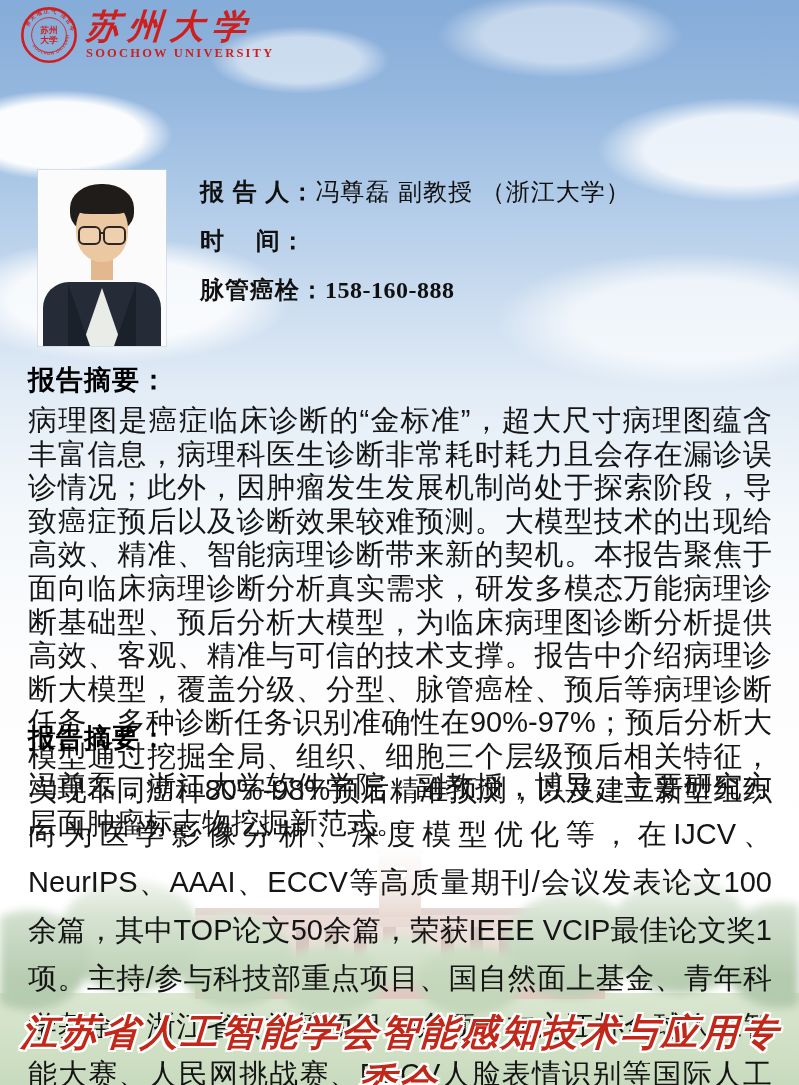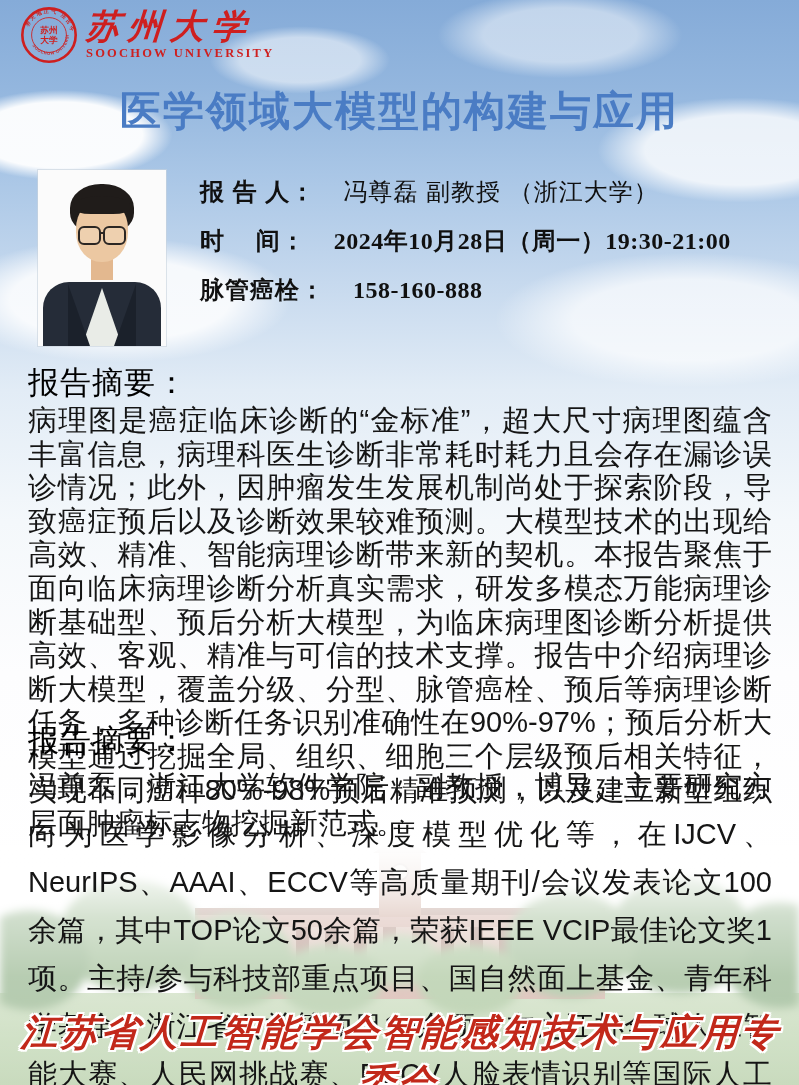--- a/index.html
+++ b/index.html
@@ -46,27 +46,27 @@
   .ph-neck{position:absolute;left:50%;top:88px;transform:translateX(-50%);width:22px;height:22px;background:#e3b88f;}
   .ph-suit{position:absolute;left:50%;bottom:-6px;transform:translateX(-50%);width:118px;height:70px;
     background:#252c38;border-radius:26px 26px 0 0;}
   .ph-shirt{position:absolute;left:50%;bottom:0;transform:translateX(-50%);width:0;height:0;
     border-left:20px solid transparent;border-right:20px solid transparent;border-bottom:58px solid #e9ece7;}
   .ph-lapel-l,.ph-lapel-r{position:absolute;bottom:0;width:0;height:0;border-bottom:62px solid #1b212b;}
   .ph-lapel-l{left:50%;margin-left:-34px;border-right:22px solid transparent;}
   .ph-lapel-r{right:50%;margin-right:-34px;border-left:22px solid transparent;}
 
   .info{position:absolute;left:200px;top:174px;width:586px;z-index:3;color:#101010;}
-  .info-line{height:36px;margin-bottom:13px;display:flex;align-items:center;font-size:24px;gap:28px;}
+  .info-line{height:36px;margin-bottom:13px;display:flex;align-items:center;font-size:24px;}
   .info-label{white-space:pre;font-weight:bold;letter-spacing:1px;}
   .val-sans{font-weight:normal;letter-spacing:1px;}
   .val-serif{font-family:"Liberation Serif","DejaVu Serif",serif;font-weight:600;letter-spacing:.5px;}
 
   
-  .sec-heading{position:absolute;left:28px;z-index:3;font-size:31px;font-weight:400;color:#000;letter-spacing:1px;}
+  .sec-heading{position:absolute;left:28px;z-index:3;font-size:27px;font-weight:700;color:#000;letter-spacing:1px;}
   .h-abstract{top:362px;}
   .h-bio{top:720px;}
   .body-text{position:absolute;left:28px;width:744px;z-index:3;color:#151515;
     text-align:justify;text-justify:inter-ideograph;font-size:29px;}
   .t-abstract{top:404px;line-height:33.6px;}
   .t-bio{top:762px;line-height:48px;}
 
   
   .campus{position:absolute;left:0;bottom:0;width:799px;height:240px;z-index:1;overflow:hidden;}
   .lawn{position:absolute;left:0;bottom:0;width:100%;height:92px;
@@ -132,21 +132,20 @@
       </text>
       <text x="50" y="47" font-size="15" fill="#ce1f1f" font-weight="bold" text-anchor="middle">苏州</text>
       <text x="50" y="63" font-size="15" fill="#ce1f1f" font-weight="bold" text-anchor="middle">大学</text>
     </svg>
     <div class="brand-text">
       <div class="brand-cn">苏州大学</div>
       <div class="brand-en">SOOCHOW UNIVERSITY</div>
     </div>
   </div>
 
-  <div class="title">医学领域大模型的构建与应用</div>
 
   <div class="photo">
     <div class="ph-hair"></div>
     <div class="ph-neck"></div>
     <div class="ph-head"></div>
     <div class="ph-fringe"></div>
     <div class="ph-glasses">
         <i class="l"></i>
         <i class="r"></i>
       </div>
@@ -156,21 +155,20 @@
     <div class="ph-lapel-r"></div>
   </div>
 
   <div class="info">
     <div class="info-line">
       <span class="info-label">报 告 人：</span>
       <span class="val-sans">冯尊磊 副教授 （浙江大学）</span>
     </div>
     <div class="info-line">
       <span class="info-label">时    间：</span>
-      <span class="val-serif">2024年10月28日（周一）19:30-21:00</span>
     </div>
     <div class="info-line">
       <span class="info-label">脉管癌栓：</span>
       <span class="val-serif">158-160-888</span>
     </div>
   </div>
 
   <div class="sec-heading h-abstract">报告摘要：</div>
   <div class="body-text t-abstract">病理图是癌症临床诊断的“金标准”，超大尺寸病理图蕴含丰富信息，病理科医生诊断非常耗时耗力且会存在漏诊误诊情况；此外，因肿瘤发生发展机制尚处于探索阶段，导致癌症预后以及诊断效果较难预测。大模型技术的出现给高效、精准、智能病理诊断带来新的契机。本报告聚焦于面向临床病理诊断分析真实需求，研发多模态万能病理诊断基础型、预后分析大模型，为临床病理图诊断分析提供高效、客观、精准与可信的技术支撑。报告中介绍病理诊断大模型，覆盖分级、分型、脉管癌栓、预后等病理诊断任务，多种诊断任务识别准确性在90%-97%；预后分析大模型通过挖掘全局、组织、细胞三个层级预后相关特征，实现不同癌种80%-98%预后精准预测，以及建立新型组织层面肿瘤标志物挖掘新范式。</div>
 

